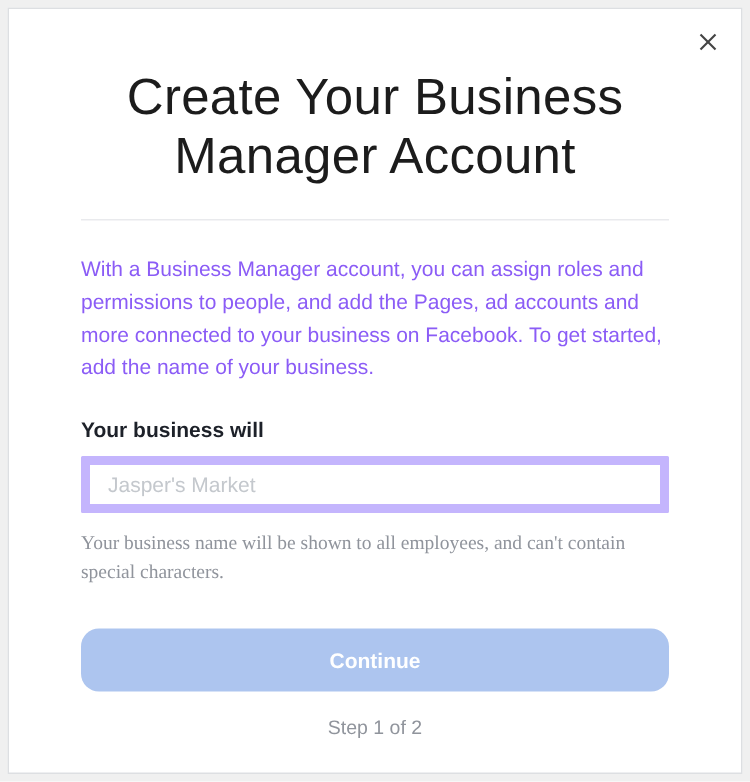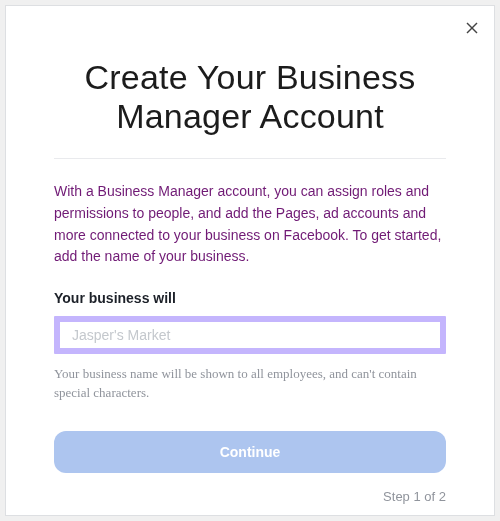--- a/index.html
+++ b/index.html
@@ -13,21 +13,21 @@
       width: 500px;
       height: 521px;
       padding: 5px;
     }
     .modal {
       background: #fff;
       border: 1px solid #dddfe2;
       width: 100%;
       height: 100%;
       position: relative;
-      padding: 46px 48px 0 48px;
+      padding: 34px 48px 0 48px;
     }
     .close-btn {
       position: absolute;
       top: 14px;
       right: 14px;
       width: 16px;
       height: 16px;
       cursor: pointer;
       color: #444;
     }
@@ -48,21 +48,21 @@
       margin-bottom: 22px;
     }
     .divider {
       border: none;
       border-top: 1px solid #e9eaed;
       margin: 0 0 22px 0;
     }
     .description {
       font-size: 14px;
       line-height: 1.55;
-      color: #701a75;
+      color: #8b5cf6;
       margin-bottom: 22px;
     }
     .field-label {
       font-size: 14px;
       font-weight: 600;
       color: #1d2129;
       margin-bottom: 10px;
       display: block;
     }
     .text-input {
@@ -91,21 +91,21 @@
       height: 42px;
       background: #adc5ef;
       color: #fff;
       border: none;
       font-size: 14px;
       font-weight: 600;
       border-radius: 12px;
       cursor: pointer;
     }
     .step-indicator {
-      text-align: right;
+      text-align: center;
       font-size: 13px;
       color: #90949c;
       margin-top: 16px;
     }
   </style>
 </head>
 <body>
 
 <div class="modal">
 

